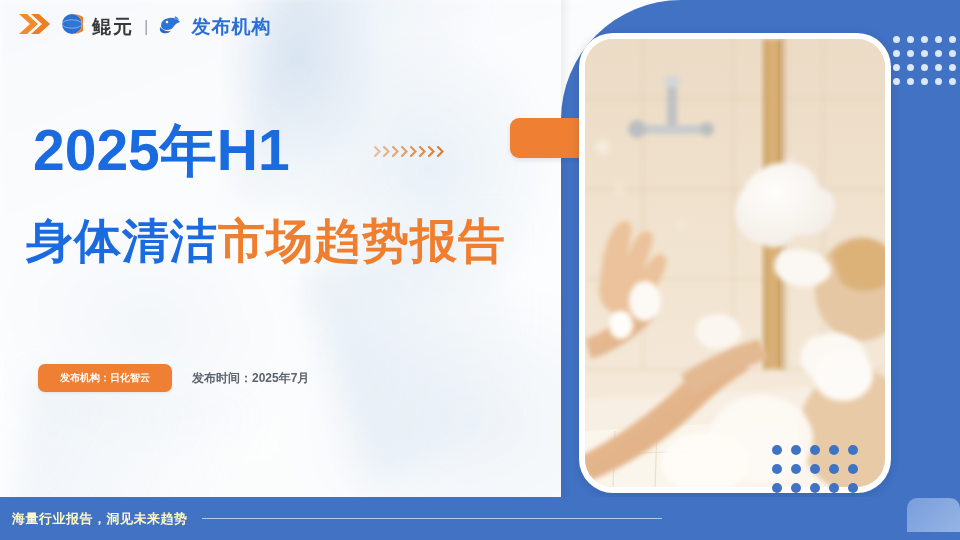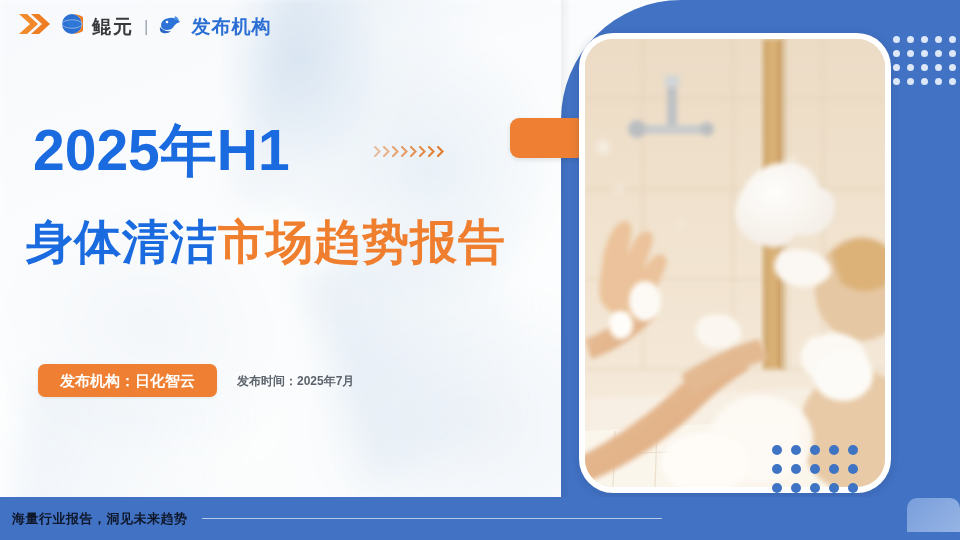--- a/index.html
+++ b/index.html
@@ -136,37 +136,38 @@
   }
   .title-2 {
     position: absolute;
     left: 26px;
     top: 218px;
     font-size: 47px;
     font-weight: 700;
     line-height: 1;
     white-space: nowrap;
     letter-spacing: 1px;
+    font-family: Liberation Serif, serif;
   }
   .title-2 .part-blue { color: #1a6ae0; }
   .title-2 .part-orange { color: #ef7f2e; }
 
   
   .meta-row {
     position: absolute;
     left: 38px;
     top: 364px;
     display: flex;
     align-items: center;
     gap: 20px;
   }
   .org-badge {
     background: #ef8033;
     color: #ffffff;
-    font-size: 15px;
+    font-size: 10px;
     font-weight: 700;
     padding: 9px 22px 9px 22px;
     border-radius: 7px;
     line-height: 1;
     white-space: nowrap;
     box-shadow: 0 1px 3px rgba(0,0,0,.08);
   }
   .date-text {
     color: #5c636c;
     font-size: 12px;
@@ -246,21 +247,21 @@
     top: 497px;
     width: 960px;
     height: 43px;
     background: #4272c4;
     display: flex;
     align-items: center;
     padding-left: 12px;
     box-sizing: border-box;
   }
   .footer-text {
-    color: #0f172a;
+    color: #fef9c3;
     font-size: 13px;
     font-weight: 700;
     letter-spacing: .5px;
     white-space: nowrap;
     line-height: 1;
   }
   .footer-rule {
     flex: 0 0 auto;
     width: 460px;
     height: 1px;

